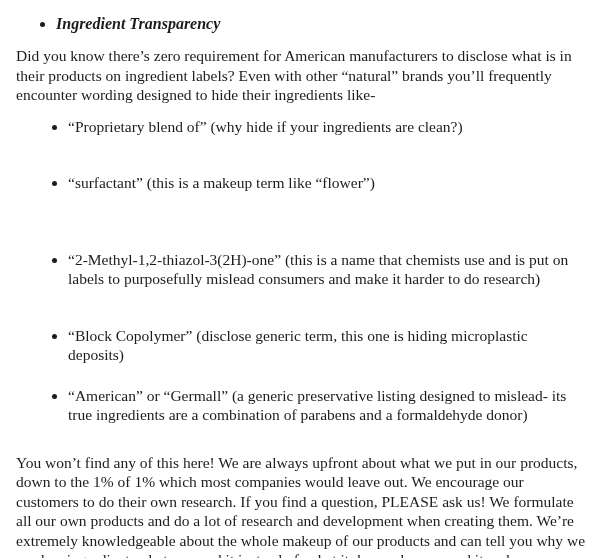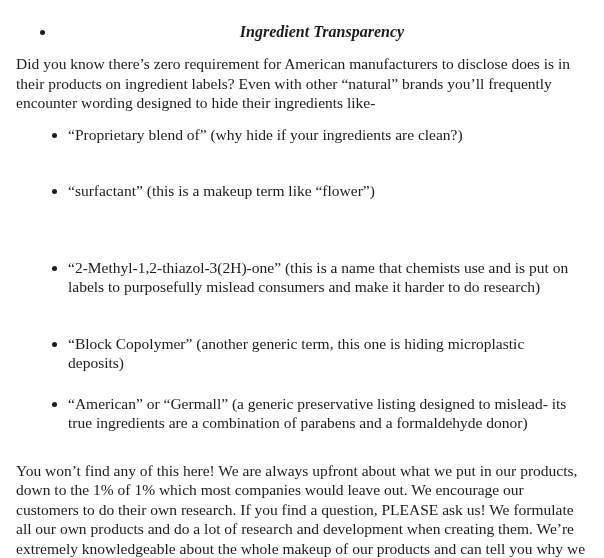--- a/index.html
+++ b/index.html
@@ -19,22 +19,21 @@
   }
   .doc {
     padding: 14px 16px 0 16px;
   }
   ul {
     margin: 12px;
     padding-left: 40px;
     list-style: disc;
   }
   .heading-list {
-    margin: 8px 0 12px 0;
-    text-align: center;
+    margin: 0 0 12px 0;
   }
   .heading-list li {
     font-weight: bold;
     font-style: italic;
     font-size: 16px;
     line-height: 20px;
   }
   .intro {
     margin: 0 0 10px 0;
   }
@@ -54,25 +53,25 @@
 <body>
 
 <div class="doc">
 
   <ul class="heading-list">
     <li>
       <strong><em>Ingredient Transparency</em></strong>
     </li>
   </ul>
 
-  <p class="intro">Did you know there’s zero requirement for American manufacturers to disclose does is in their products on ingredient labels? Even with other “natural” brands you’ll frequently encounter wording designed to hide their ingredients like-</p>
+  <p class="intro">Did you know there’s zero requirement for American manufacturers to disclose what is in their products on ingredient labels? Even with other “natural” brands you’ll frequently encounter wording designed to hide their ingredients like-</p>
 
   <ul class="terms-list">
     <li>“Proprietary blend of” (why hide if your ingredients are clean?)</li>
     <li>“surfactant” (this is a makeup term like “flower”)</li>
     <li>“2-Methyl-1,2-thiazol-3(2H)-one” (this is a name that chemists use and is put on labels to purposefully mislead consumers and make it harder to do research)</li>
-    <li>“Block Copolymer” (another generic term, this one is hiding microplastic deposits)</li>
+    <li>“Block Copolymer” (disclose generic term, this one is hiding microplastic deposits)</li>
     <li>“American” or “Germall” (a generic preservative listing designed to mislead- its true ingredients are a combination of parabens and a formaldehyde donor)</li>
   </ul>
 
   <p class="closing">You won’t find any of this here! We are always upfront about what we put in our products, down to the 1% of 1% which most companies would leave out. We encourage our customers to do their own research. If you find a question, PLEASE ask us! We formulate all our own products and do a lot of research and development when creating them. We’re extremely knowledgeable about the whole makeup of our products and can tell you why we used an ingredient, what we used it instead of, what it does, why we need it and more.</p>
 
 </div>
 
 </body></html>

